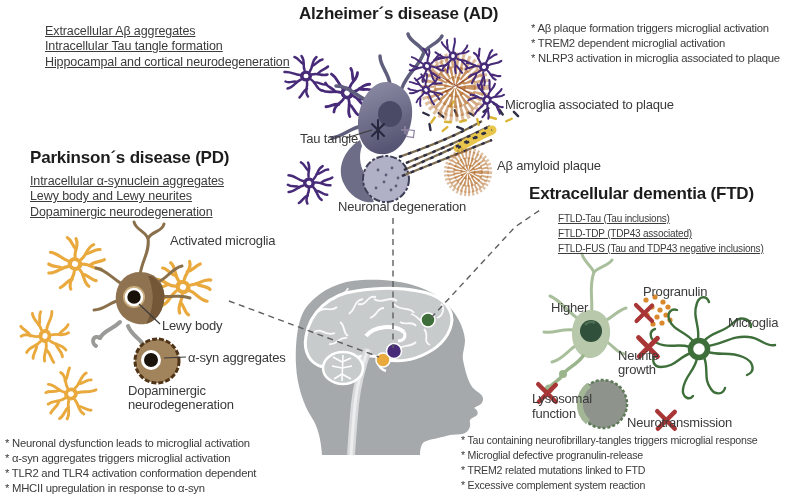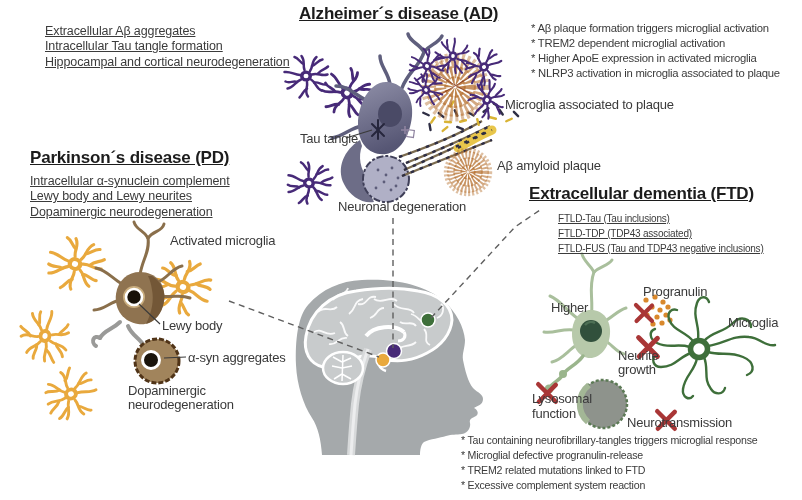--- a/index.html
+++ b/index.html
@@ -1,21 +1,21 @@
 <!DOCTYPE html>
 <html style="--purple: #472a78; --orange: #e9a93d; --green_dark: #3e6f3a; --sage: #b7c9aa; --plaque: #b5702f; --red_x: #a93636; --yellow: #e8c64b; --brown: #8f7350; --slate: #60607e; --head_grey: #a5a9ab; --brain_grey: #c8cbcc; --text: #3b3b3b;"><head>
 <meta charset="utf-8">
 <style>
   html,body{margin:0;padding:0;background:#fff;}
   .stage{position:relative;width:802px;height:500px;background:#fff;overflow:hidden;
          font-family:"Liberation Sans",sans-serif;}
   .stage svg.art{position:absolute;left:0;top:0;}
   .tblock{position:absolute;white-space:nowrap;}
   .title{position:absolute;white-space:nowrap;font-weight:700;font-size:17px;
-         letter-spacing:-0.2px;color:#1c1c1c;text-decoration:underline;}
+         letter-spacing:-0.2px;color:#1c1c1c;}
   .feat{font-size:12.5px;letter-spacing:-0.1px;color:#3b3b3b;line-height:15.3px;text-decoration:underline;}
   .feat.sm{font-size:10px;letter-spacing:-0.2px;line-height:15px;}
   .bul{font-size:11.3px;letter-spacing:-0.25px;color:#3b3b3b;line-height:15px;}
   .squeeze{transform:scaleX(.94);transform-origin:left top;}
   .lbl{position:absolute;white-space:nowrap;font-size:13px;letter-spacing:-0.2px;color:#3a3a3a;}
   .c-purple{color:var(--purple,#472a78);}
   .c-orange{color:var(--orange,#e9a93d);}
   .c-green{color:var(--green_dark,#3e6f3a);}
   .c-plaque{color:var(--plaque,#b5702f);}
   .c-redx{color:var(--red_x,#a93636);}
@@ -323,32 +323,37 @@
   <div class="feat">Extracellular Aβ aggregates</div>
   <div class="feat">Intracellular Tau tangle formation</div>
   <div class="feat">Hippocampal and cortical neurodegeneration</div>
 </div>
 
 <div class="title" style="left:299px;top:4px">Alzheimer´s disease (AD)</div>
 
 <div class="tblock" style="left:531px;top:21px">
   <div class="bul">* Aβ plaque formation triggers microglial activation</div>
   <div class="bul">* TREM2 dependent microglial activation</div>
-  <div class="bul">* Higher ApoE expression in activated microglia</div>
   <div class="bul">* NLRP3 activation in microglia associated to plaque</div>
 </div>
 
 <div class="title" style="left:30px;top:148px">Parkinson´s disease (PD)</div>
 
 <div class="tblock" style="left:30px;top:174px">
-  <div class="feat">Intracellular α-synuclein complement</div>
+  <div class="feat">Intracellular α-synuclein aggregates</div>
   <div class="feat">Lewy body and Lewy neurites</div>
   <div class="feat">Dopaminergic neurodegeneration</div>
 </div>
 
+<div class="tblock" style="left:5px;top:436px">
+  <div class="bul">* Neuronal dysfunction leads to microglial activation</div>
+  <div class="bul">* α-syn aggregates triggers microglial activation</div>
+  <div class="bul">* TLR2 and TLR4 activation conformation dependent</div>
+  <div class="bul">* MHCII upregulation in response to α-syn</div>
+</div>
 
 <div class="title" style="left:529px;top:184px">Extracellular dementia (FTD)</div>
 
 <div class="tblock" style="left:558px;top:211px">
   <div class="feat sm">FTLD-Tau (Tau inclusions)</div>
   <div class="feat sm">FTLD-TDP (TDP43 associated)</div>
   <div class="feat sm">FTLD-FUS (Tau and TDP43 negative inclusions)</div>
 </div>
 
 <div class="tblock squeeze" style="left:461px;top:433px">

